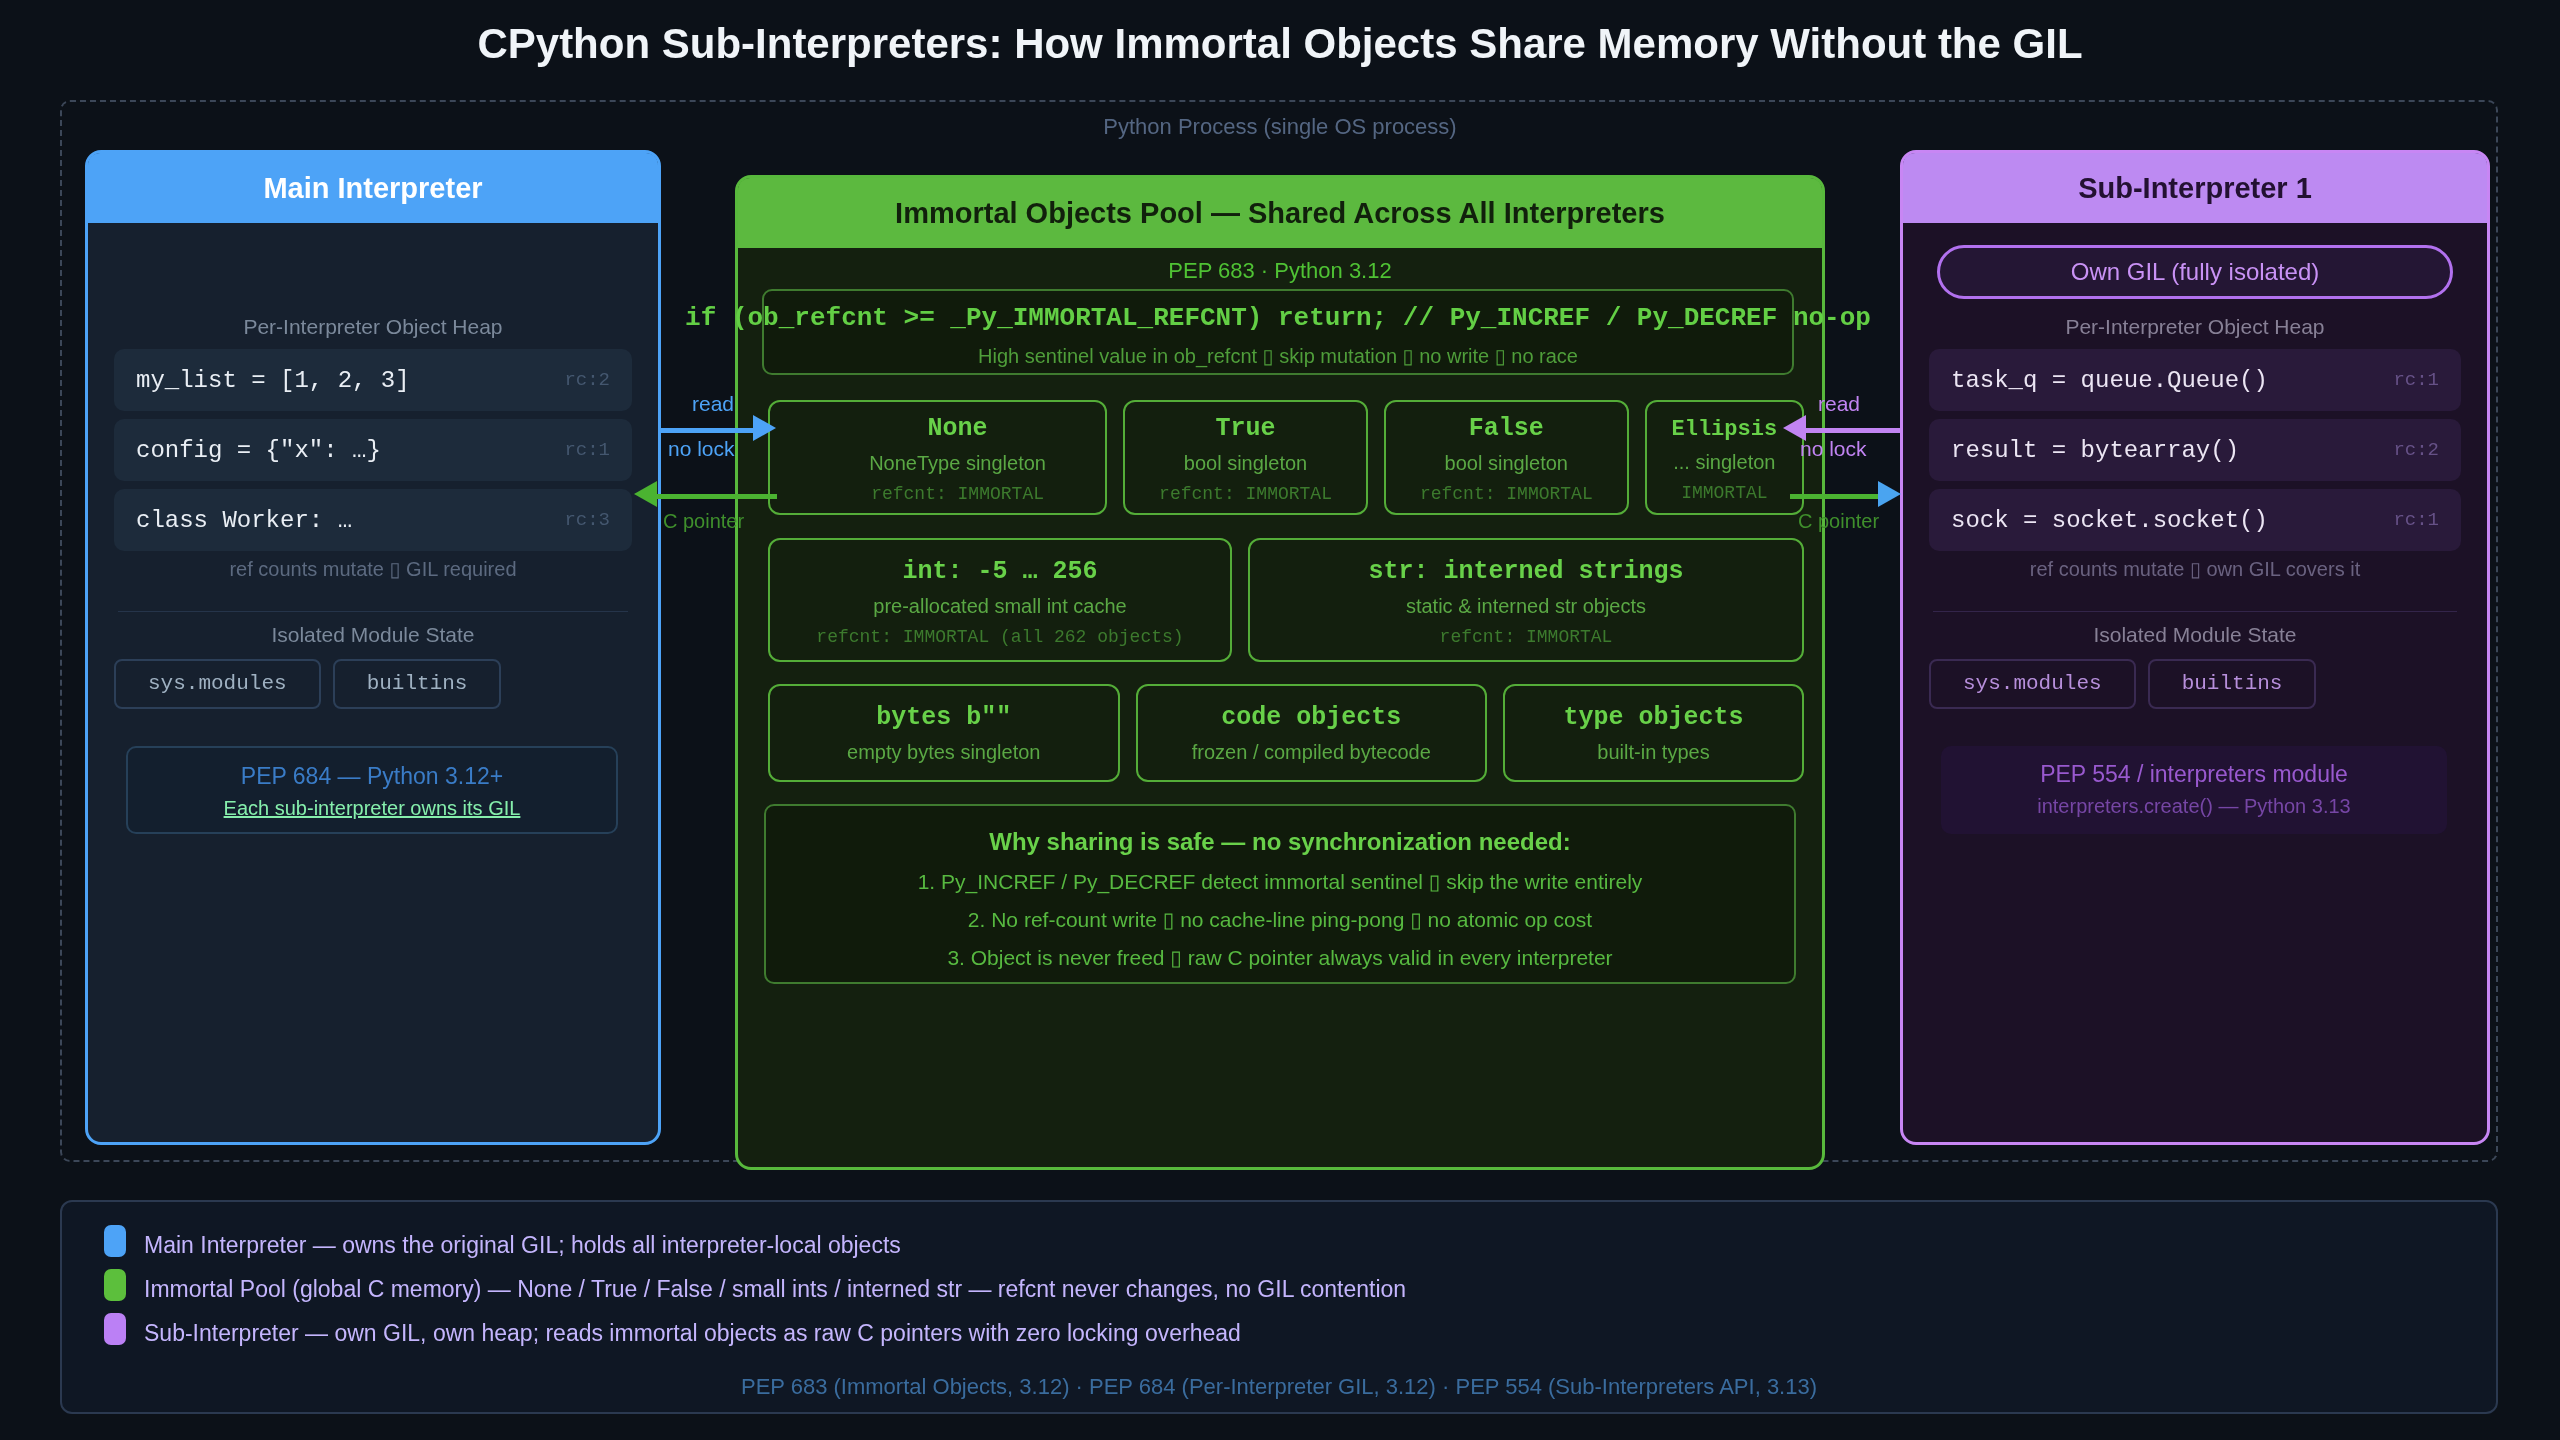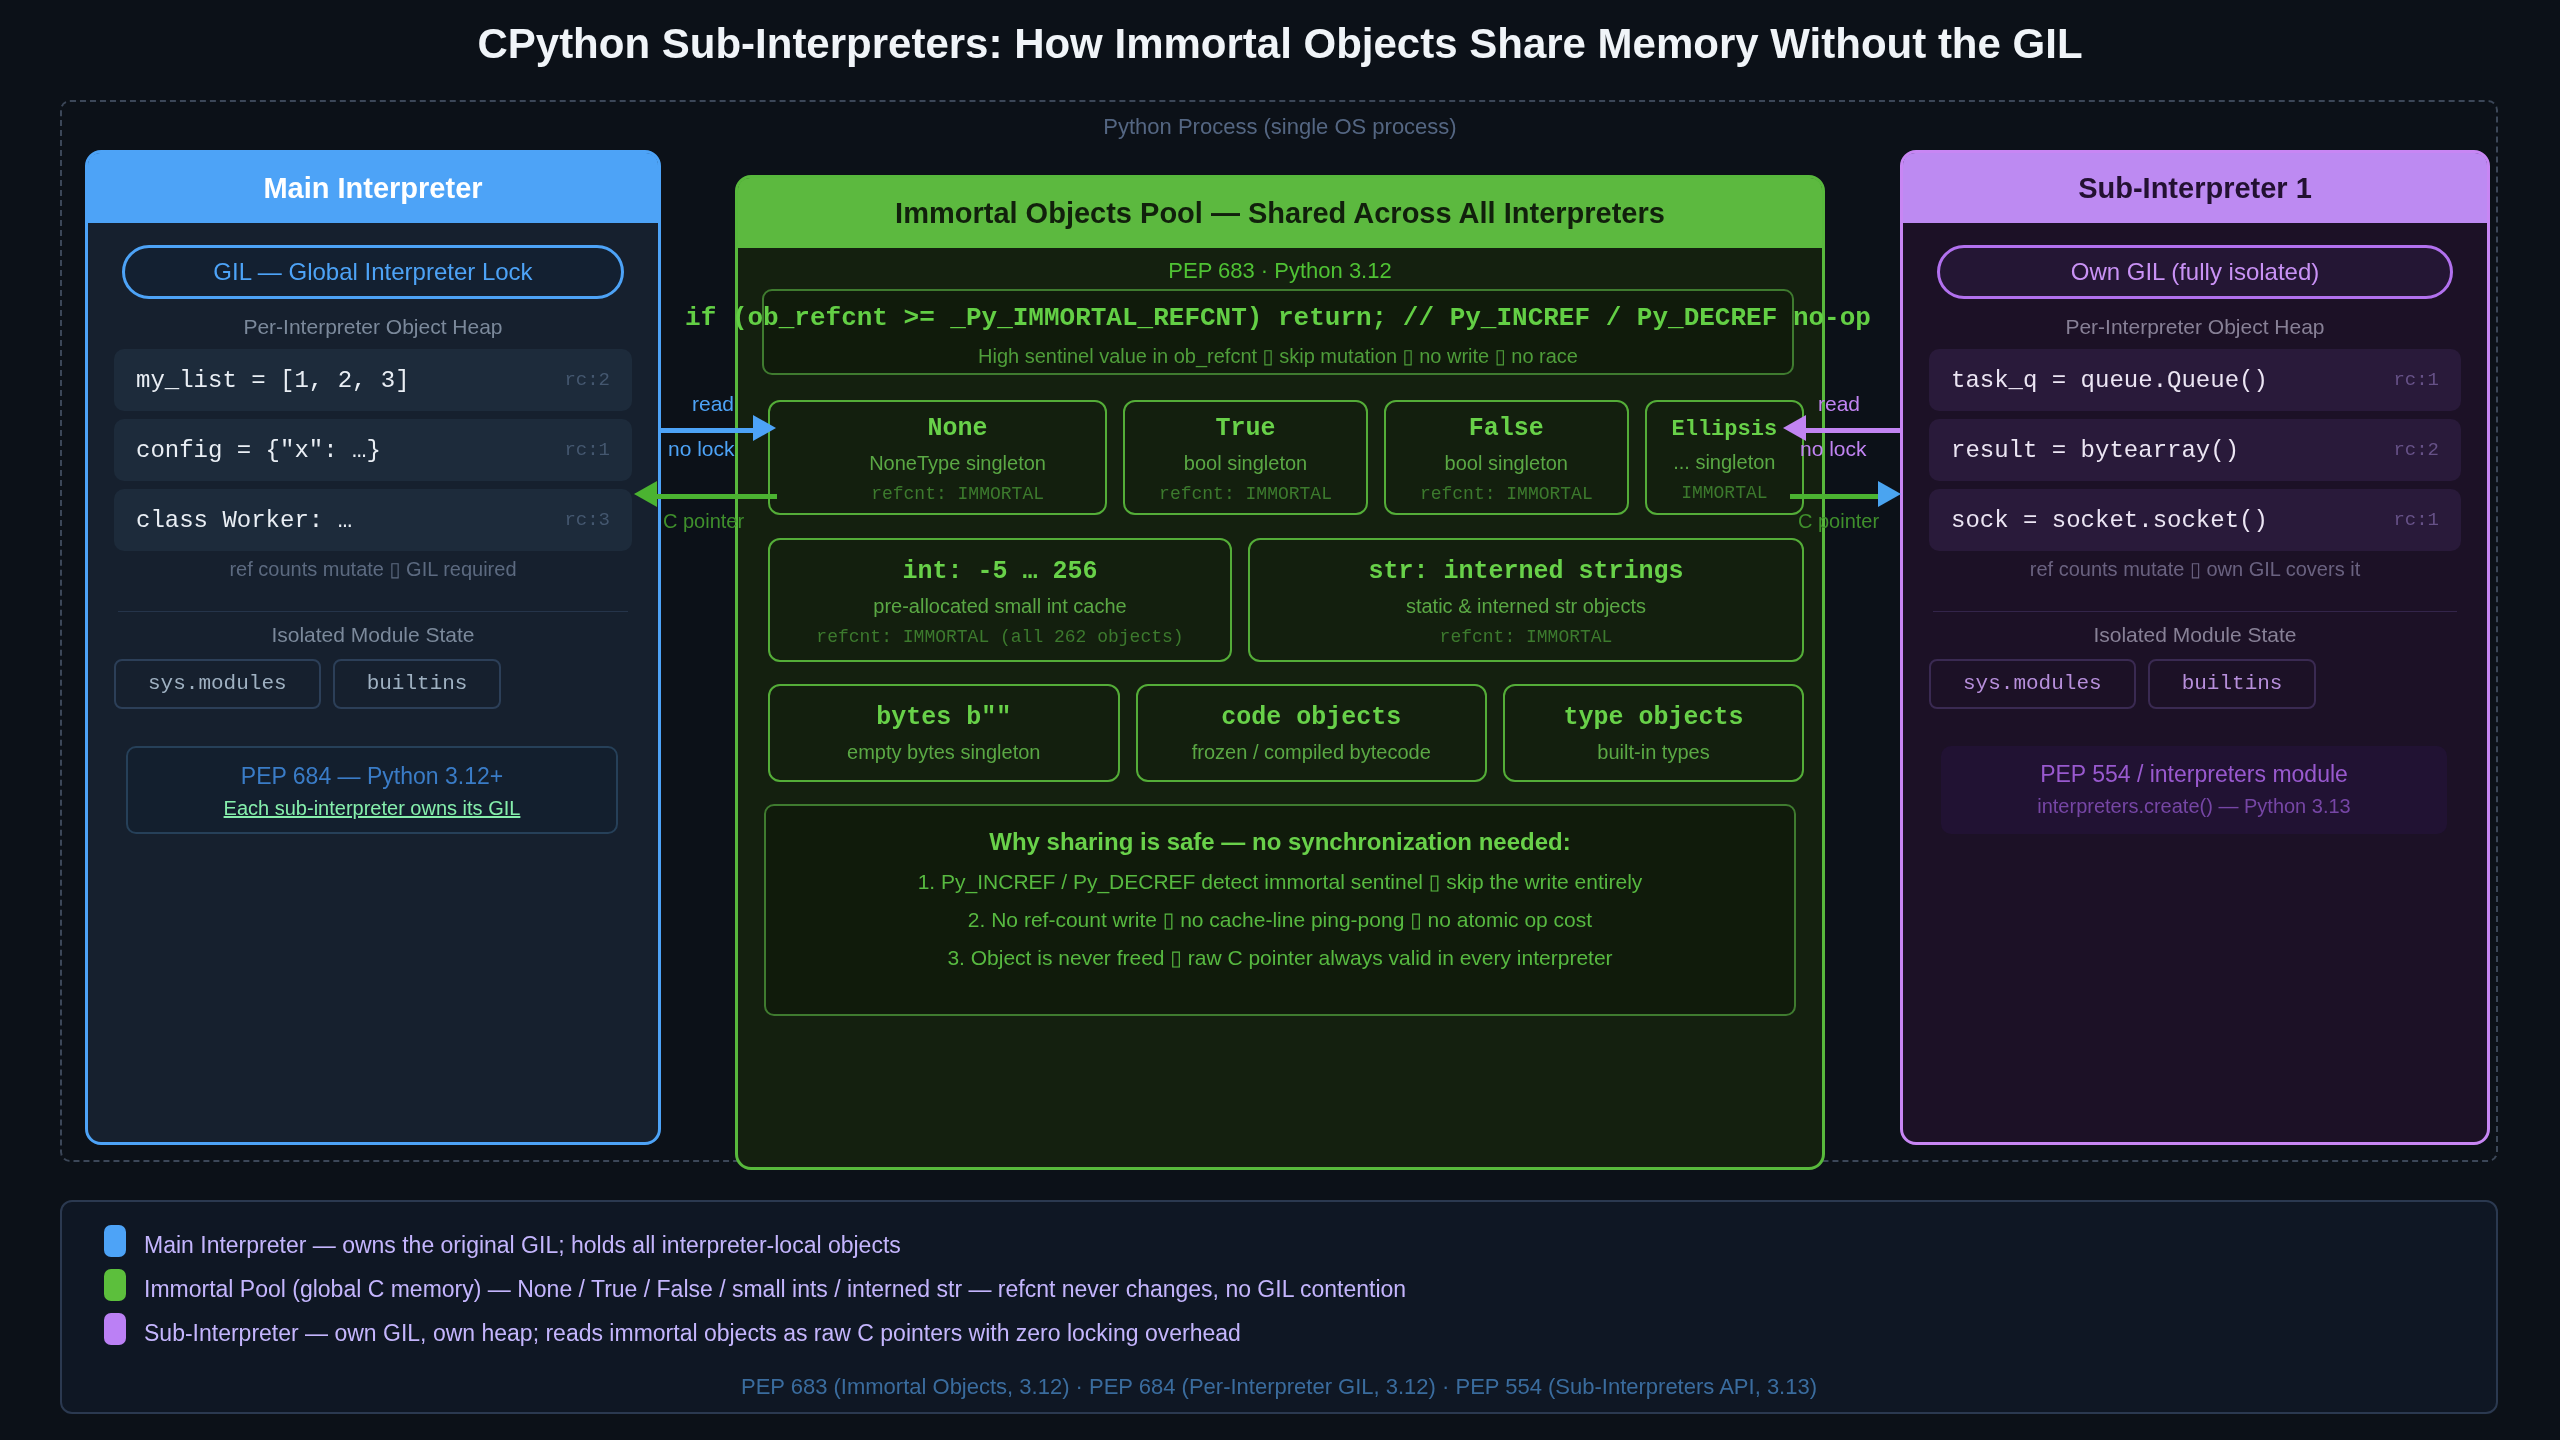--- a/index.html
+++ b/index.html
@@ -112,21 +112,21 @@
   }
   .card-title { margin-top: 12px; font-size: 25px; font-weight: bold; color: #68d149; white-space: nowrap; }
   #pool-row2 .card-title, #pool-row3 .card-title { margin-top: 17px; }
   .card-desc { margin-top: 9px; font-size: 20px; color: #5aa844; white-space: nowrap; }
   .card-refcnt { margin-top: 9px; font-size: 18px; color: #3c7a2d; white-space: nowrap; }
   .card.w-none { flex: 1.9; padding-left: 40px; } .card.w-bool { flex: 1.55; }
   .card.w-ellipsis { flex: 1.0; } .card.w-ellipsis .card-title { font-size: 22px; margin-top: 15px; }
   .card.w-int { flex: 1; } .card.w-str { flex: 1.2; }
   .card.w-third { flex: 1.17; } .card.w-third-s { flex: 1; }
   #pool-why {
-    position: absolute; top: 626px; left: 26px; right: 26px; height: 212px;
+    position: absolute; top: 626px; left: 26px; right: 26px; height: 180px;
     background: #101b0b; border: 2px solid #3f7b2f; border-radius: 10px; text-align: center;
   }
   #pool-why .why-title { margin-top: 22px; font-size: 24px; font-weight: bold; color: #69d14a; }
   #pool-why .why-item { margin-top: 14px; font-size: 21px; color: #57b940; }
 
   
   .arrow-line { position: absolute; height: 5px; z-index: 3; }
   .arrow-head { position: absolute; width: 0; height: 0; border-top: 13px solid transparent; border-bottom: 13px solid transparent; z-index: 3; }
   .arrow-label { position: absolute; font-size: 21px; z-index: 3; white-space: nowrap; }
   .blue-bg { background: #4da3f7; } .blue-tx { color: #4da3f7; }
@@ -150,21 +150,20 @@
 
 <div id="stage">
 
   <div id="main-title">CPython Sub-Interpreters: How Immortal Objects Share Memory Without the GIL</div>
 
   <div id="process-box"></div>
   <div id="process-label">Python Process (single OS process)</div>
 
   <div id="main-panel" class="panel">
     <div class="panel-header">Main Interpreter</div>
-    <div class="pill">GIL — Global Interpreter Lock</div>
     <div class="cap heap-label">Per-Interpreter Object Heap</div>
     <div class="rows">
       <div class="code-row">
         <span class="code mono">my_list = [1, 2, 3]</span>
         <span class="rc mono">rc:2</span>
       </div>
       <div class="code-row">
         <span class="code mono">config = {"x": …}</span>
         <span class="rc mono">rc:1</span>
       </div>

